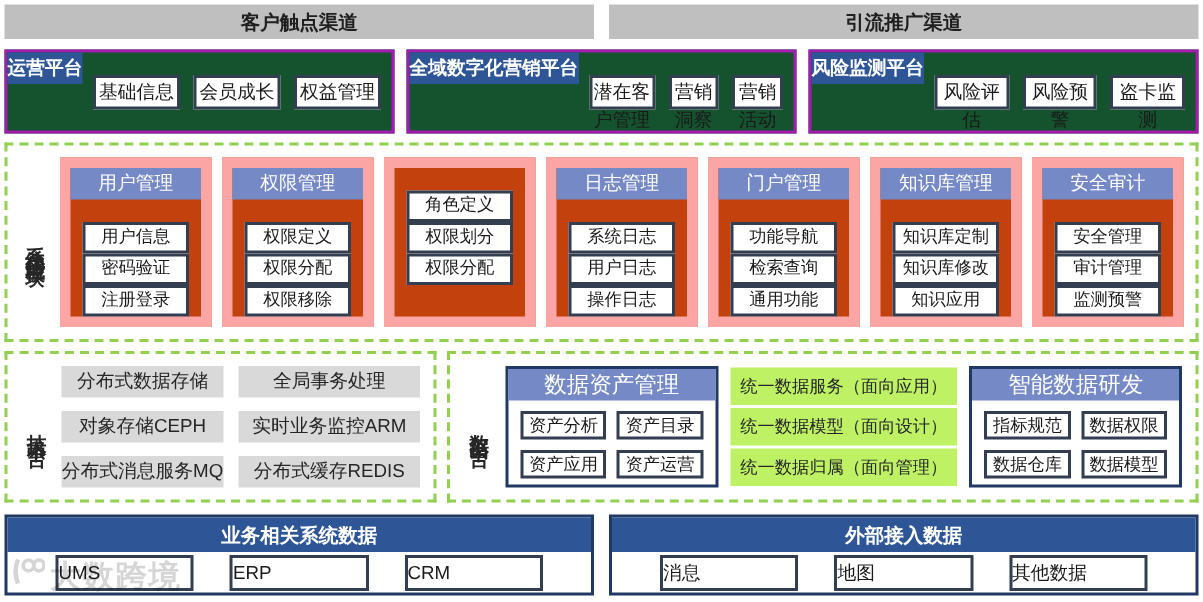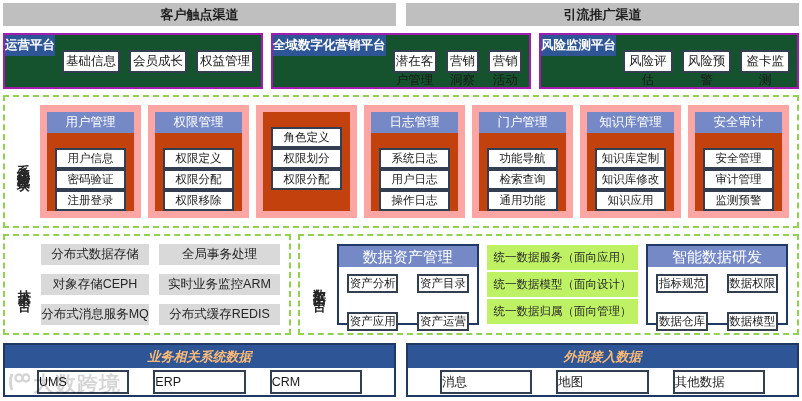--- a/index.html
+++ b/index.html
@@ -37,32 +37,32 @@
 
   
   .middle-row { position:absolute; left:3px; right:3px; top:234px; height:101px; display:flex; gap:7px; }
   .tech-box { width:288px; border:2px dashed #92D050; display:flex; gap:7px; padding:8px 9px; }
   .tech-grid { flex:1; display:grid; grid-template-columns:1fr 1.12fr; gap:9px 10px; }
   .gray-cell { background:#D9D9D9; display:flex; align-items:center; justify-content:center;
                font-size:12.5px; color:#262626; }
   .data-box { flex:1; border:2px dashed #92D050; display:flex; gap:8px; padding:8px 9px; }
   .container-box { flex:1; border:2px solid #1F3864; background:#fff; display:flex; flex-direction:column; }
   .cbox-header { height:21px; line-height:21px; background:#7589C6; color:#fff; text-align:center; font-size:15px; }
-  .cbox-grid { flex:1; display:grid; grid-template-columns:1fr 1fr; gap:19px; padding:7px 8px; }
+  .cbox-grid { flex:1; display:grid; grid-template-columns:1fr 1fr; gap:7px; padding:7px 8px; }
   .cbox-item { border:2px solid #333F50; display:flex; align-items:center; justify-content:center;
                font-size:11.5px; color:#1a1a1a; background:#fff; }
   .services { flex:1.1; display:flex; flex-direction:column; justify-content:space-between; padding:1px 0; }
   .service-cell { background:#bef264; height:25px; display:flex; align-items:center; justify-content:center;
                   font-size:11.5px; color:#262626; }
 
   
   .bottom-row { position:absolute; left:3px; right:3px; top:343px; height:54px; display:flex; gap:10px; }
   .bottom-panel { flex:1; border:2px solid #1F3864; background:#fff; display:flex; flex-direction:column; }
-  .bottom-header { height:23px; line-height:23px; background:#2E5697; color:#fdba74; text-align:center;
-                   font-size:13px; font-weight:bold;font-style:italic; }
+  .bottom-header { height:23px; line-height:23px; background:#2E5697; color:#ffffff; text-align:center;
+                   font-size:13px; font-weight:bold; }
   .bottom-items { flex:1; display:flex; align-items:center; gap:24px; padding:0 32px; }
   .bottom-pill { flex:1; border:2px solid #333F50; background:#fff; text-align:left; font-size:12.5px;
                  color:#1a1a1a; height:24px; line-height:20px; }
 
   
   .watermark { position:absolute; left:6px; bottom:3px; display:flex; align-items:center; gap:3px;
                opacity:0.16; pointer-events:none; z-index:6; }
   .watermark-text { font-size:21px; font-weight:bold; color:#000; letter-spacing:1px; }
 </style>
 </head>

